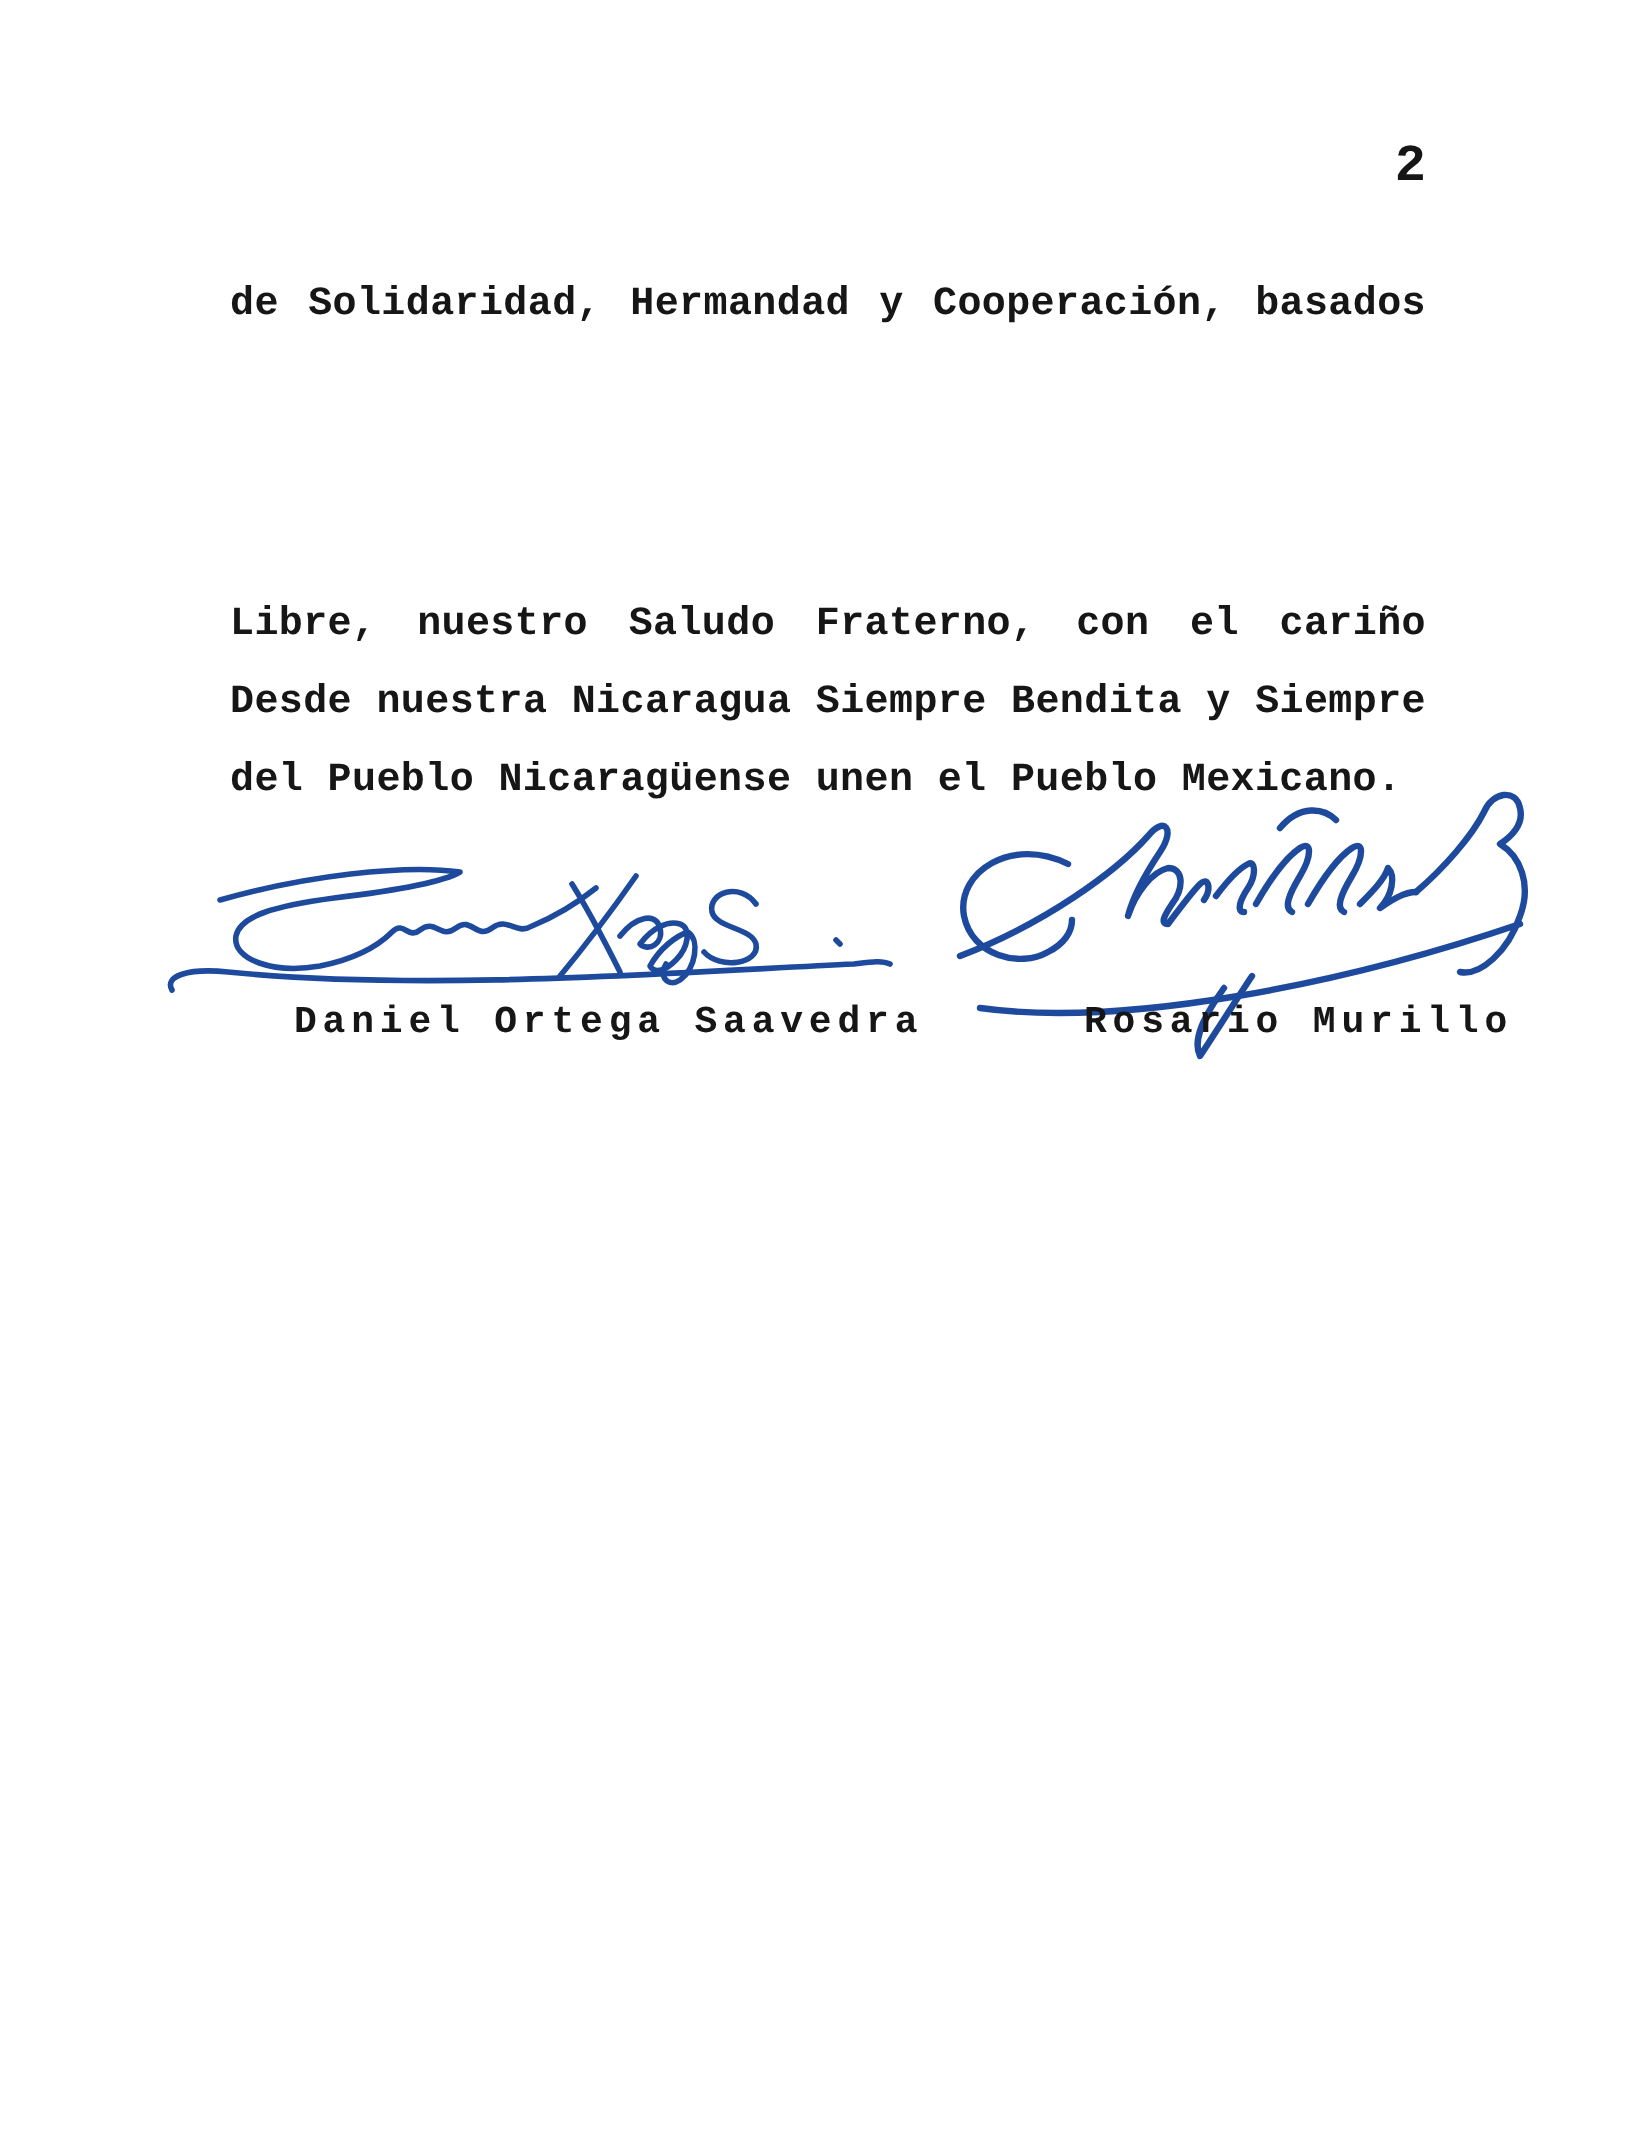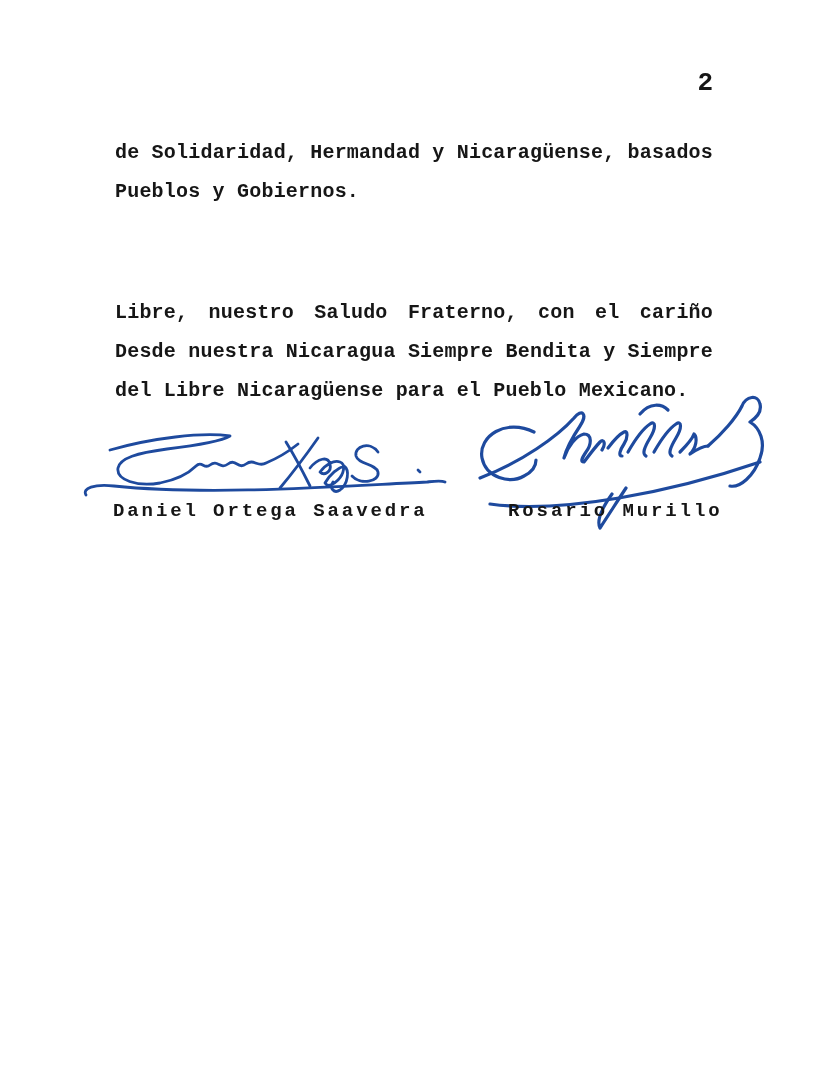--- a/index.html
+++ b/index.html
@@ -54,40 +54,40 @@
   .sig-1 path { stroke-width: 2.8; }
   .sig-2 { left: 462px; top: 392px; width: 306px; height: 140px; }
   .sig-2 path { stroke-width: 3.2; }
   .sig-name {
     position: absolute;
     top: 500px;
     font-weight: bold;
     font-size: 19px;
     letter-spacing: 2.9px;
     white-space: nowrap;
+    margin-left: 34px;
   }
   .name-1 { left: 113px; }
   .name-2 { left: 508px; text-align: center; }
 </style>
 </head>
 <body>
 
 <div class="page">
 
   <div class="page-number">2</div>
 
   <div class="para para-1">
-    <div class="line just">de Solidaridad, Hermandad y Nicaragüense, basados</div>
-    <div class="line">Pueblos y Gobiernos.</div>
+    <div class="line just">de Solidaridad, Hermandad y Cooperación, basados</div>
   </div>
 
   <div class="para para-2">
     <div class="line just">Libre, nuestro Saludo Fraterno, con el cariño</div>
     <div class="line just">Desde nuestra Nicaragua Siempre Bendita y Siempre</div>
-    <div class="line">del Libre Nicaragüense para el Pueblo Mexicano.</div>
+    <div class="line">del Pueblo Nicaragüense unen el Pueblo Mexicano.</div>
   </div>
 
   <svg class="sig sig-1" viewBox="0 0 372 100" aria-hidden="true">
     <path d="M 28 42 C 70 30 120 24 148 28 C 138 34 110 38 85 41 C 55 45 38 50 36 60 C 34 72 55 79 78 75 C 98 71 108 64 114 58 C 120 52 122 62 128 57 C 136 51 138 62 146 56 C 154 50 156 62 164 56 C 172 50 176 60 184 55 C 196 50 206 44 216 36"></path>
     <path d="M 204 34 C 214 50 222 66 228 78"></path>
     <path d="M 236 30 C 222 50 208 68 198 80"></path>
     <path d="M 228 60 C 236 50 246 48 248 56 C 250 64 242 68 238 64 C 244 56 252 52 258 54 C 264 56 262 66 256 72 C 252 76 246 80 243 75 C 248 66 256 60 262 58 C 268 62 266 76 258 82 C 252 86 247 80 251 74"></path>
     <path d="M 296 44 C 288 33 272 38 274 48 C 276 56 294 56 296 64 C 298 74 278 77 270 68"></path>
     <path d="M 336 62 l 2 2"></path>
     <path d="M 4 87 C 0 80 12 76 32 78 C 130 88 260 78 345 74 C 353 73 359 72 363 74"></path>

